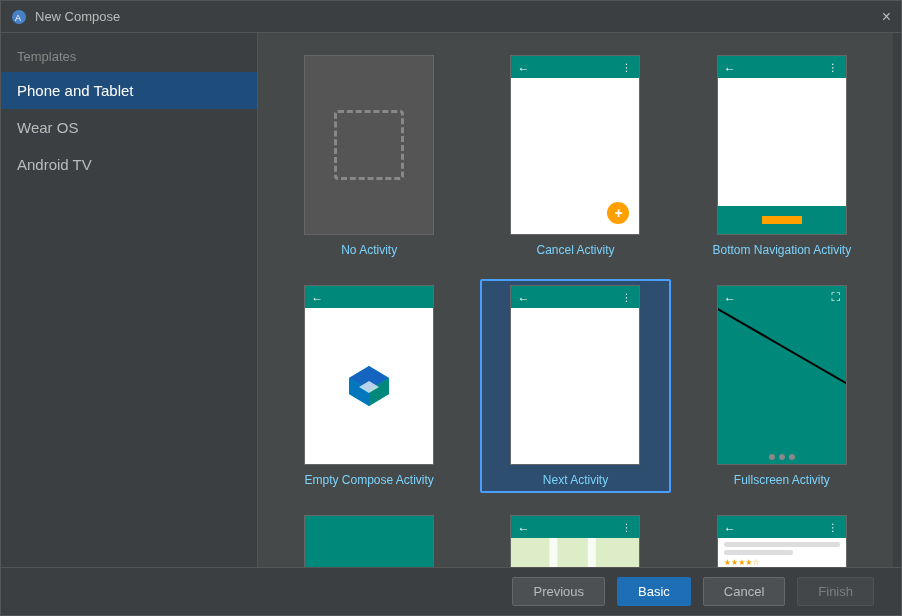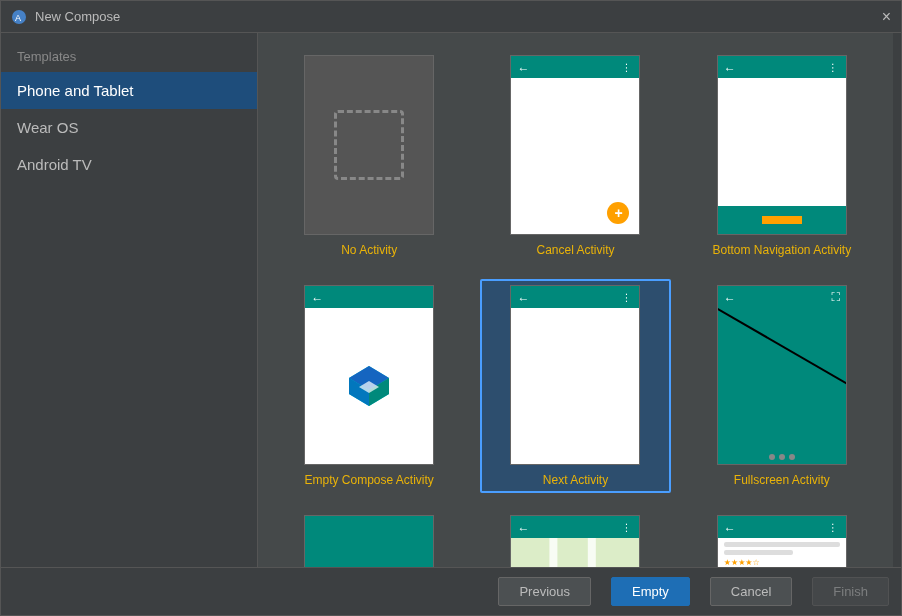--- a/index.html
+++ b/index.html
@@ -115,21 +115,21 @@
       width: 130px;
       height: 180px;
       border: 1px solid #666;
       overflow: hidden;
       position: relative;
       background: #fff;
       margin-bottom: 8px;
     }
     .template-name {
       font-size: 12px;
-      color: #eab308;
+      color: #7dd3fc;
     }
     
     .no-activity-preview {
       width: 100%;
       height: 100%;
       background: #555;
       display: flex;
       align-items: center;
       justify-content: center;
     }
@@ -321,22 +321,22 @@
       font-size: 8px;
     }
     
     .footer {
       height: 48px;
       background: #3c3f41;
       border-top: 1px solid #555;
       display: flex;
       align-items: center;
       justify-content: flex-end;
-      padding: 0 12px;
-      gap: 20px;
+      padding: 0 27px;
+      gap: 12px;
       flex-shrink: 0;
     }
     .btn {
       padding: 6px 20px;
       font-size: 13px;
       cursor: pointer;
       border-radius: 2px;
       border: 1px solid #666;
       background: #4c5052;
       color: #bbbbbb;
@@ -532,17 +532,17 @@
         </div>
 
       </div>
     </div>
 
     <div class="scrollbar-area"></div>
   </div>
 
   <div class="footer">
     <button class="btn">Previous</button>
-    <button class="btn primary">Empty</button>
+    <button class="btn primary">Basic</button>
     <button class="btn">Cancel</button>
     <button class="btn" disabled="">Finish</button>
   </div>
 </div>
 
 </body></html>

